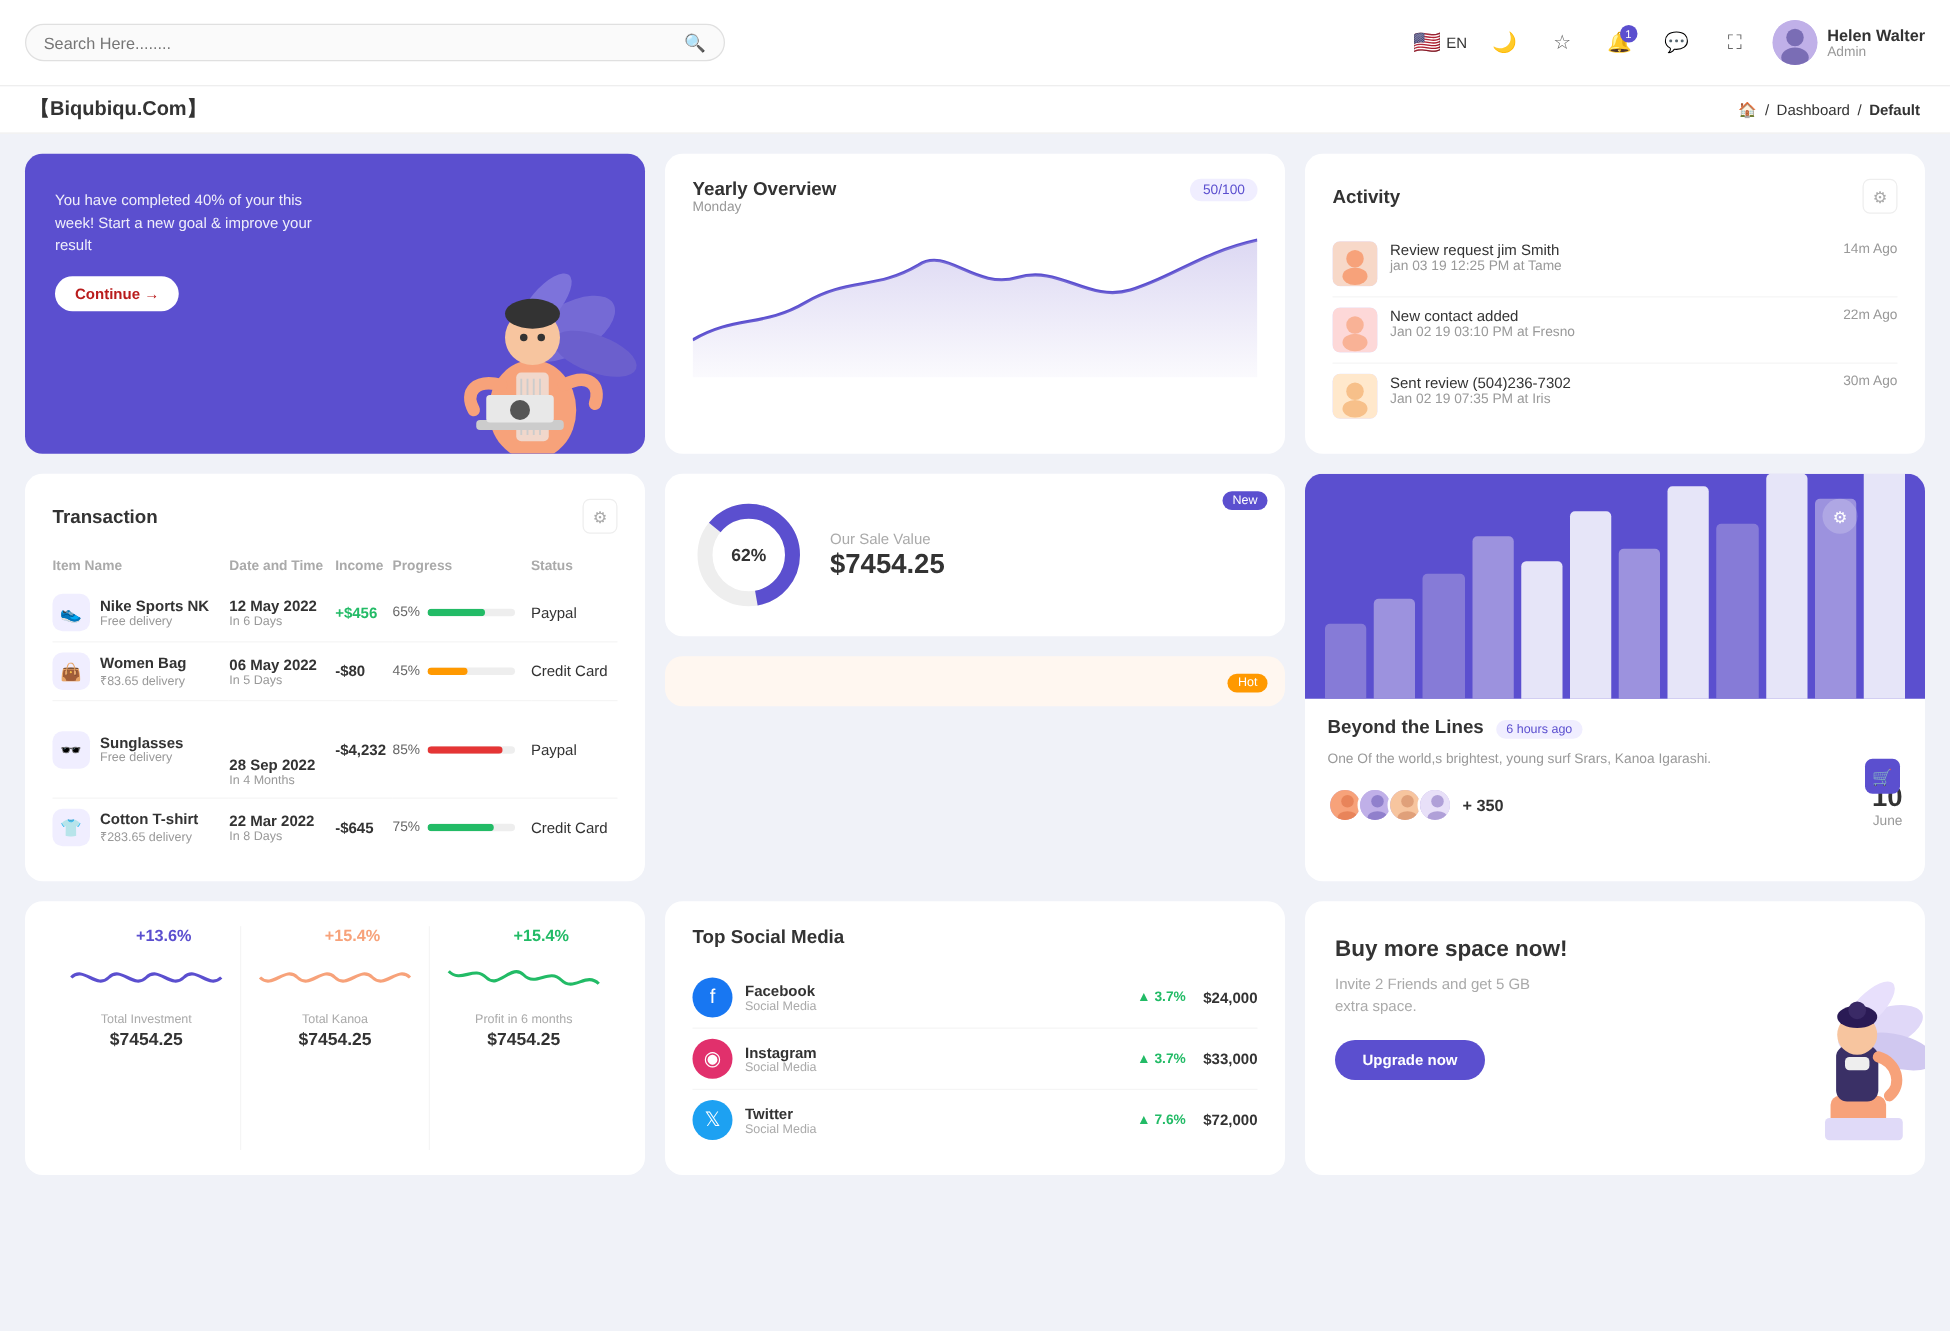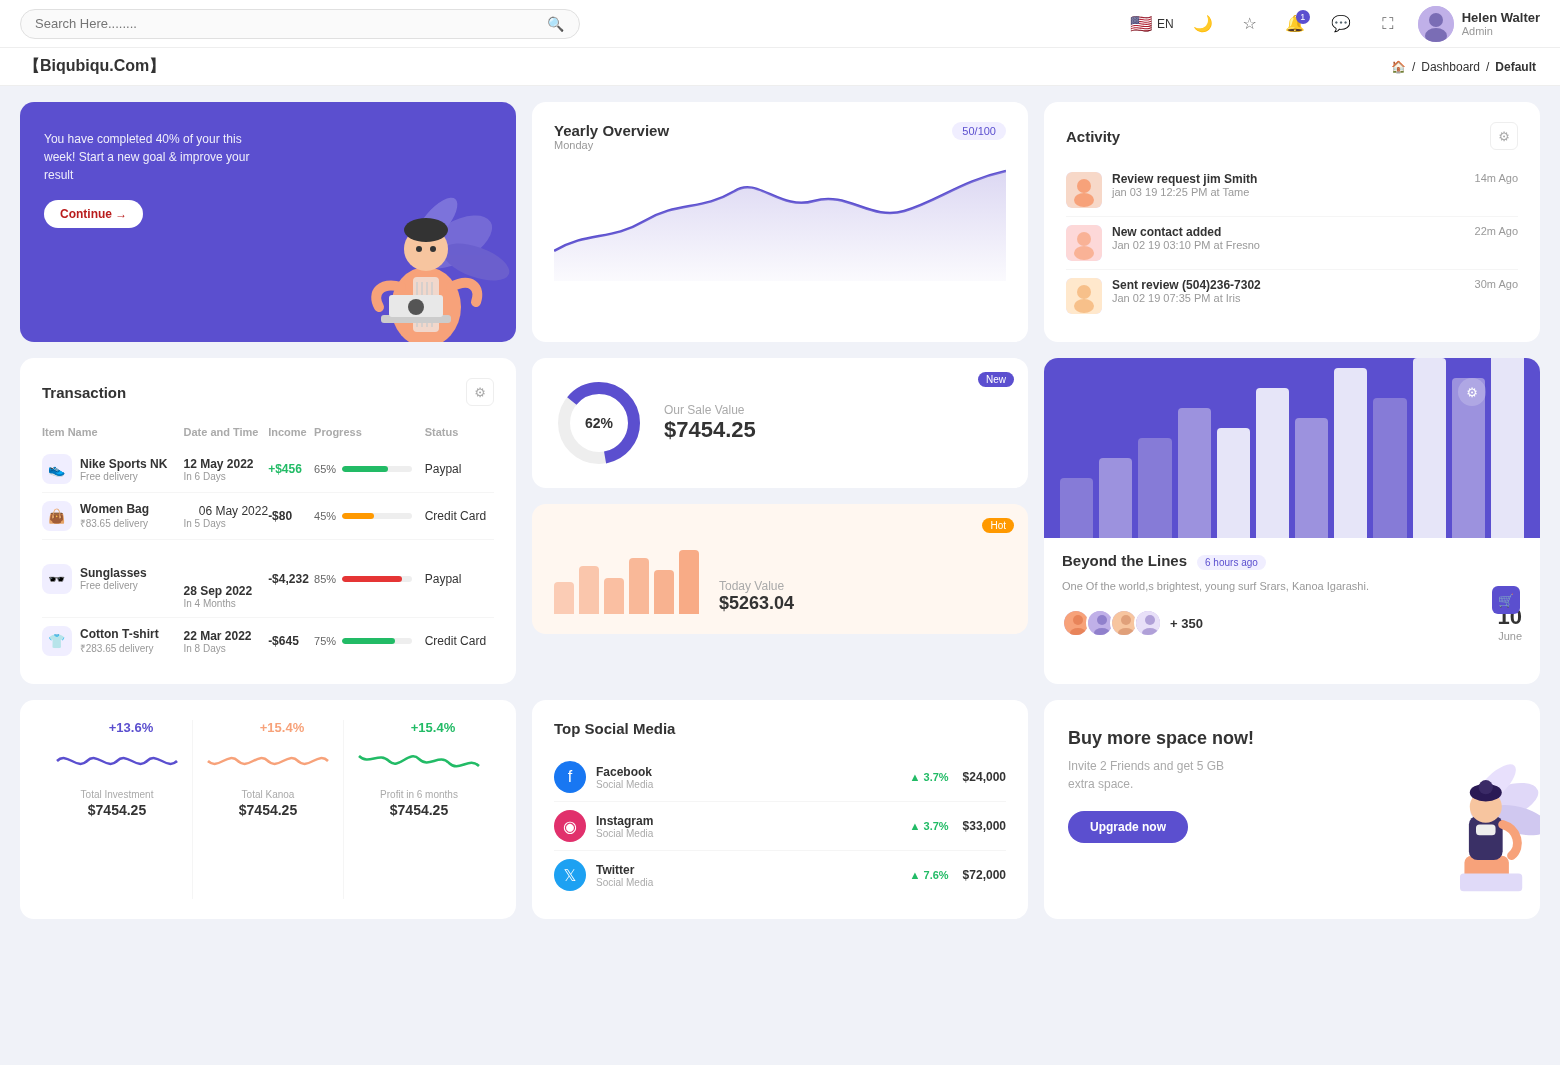--- a/index.html
+++ b/index.html
@@ -1,21 +1,21 @@
 <!DOCTYPE html>
 <html><head>
   <meta charset="utf-8">
   <style>
     * { box-sizing: border-box; margin: 0; padding: 0; }
     body { font-family: 'Segoe UI', Arial, sans-serif; background: #f0f2f8; color: #333; font-size: 13px; }
 
     
     .topnav {
       background: #fff;
-      height: 48px;
+      height: 69px;
       display: flex;
       align-items: center;
       padding: 0 20px;
       gap: 12px;
       border-bottom: 1px solid #eee;
       position: sticky;
       top: 0;
       z-index: 100;
     }
     .search-bar {
@@ -172,21 +172,21 @@
     .activity-item:last-child { border-bottom: none; }
     .activity-thumb {
       width: 36px; height: 36px; border-radius: 6px;
       background: #e8e0f8;
       flex-shrink: 0;
       display: flex; align-items: center; justify-content: center;
       font-size: 18px;
       overflow: hidden;
     }
     .activity-text { flex: 1; }
-    .activity-title { font-size: 12px; font-weight: 700; }
+    .activity-title { font-size: 12px; font-weight: 400; }
     .activity-desc { font-size: 11px; color: #999; }
     .activity-time { font-size: 11px; color: #999; white-space: nowrap; }
 
     
     .transaction-card {
       background: #fff;
       border-radius: 14px;
       padding: 20px 22px;
       grid-column: span 1;
     }
@@ -599,21 +599,21 @@
     <td>
       <div class="item-cell">
         <div class="item-icon" style="background:#f0eeff;">👜</div>
         <div>
           <div class="item-name">Women Bag</div>
           <div class="item-sub">₹83.65 delivery</div>
         </div>
       </div>
     </td>
     <td>
-      <div style="font-weight:400;text-align:right;">06 May 2022</div>
+      <div style="font-weight:700;">06 May 2022</div>
       <div style="font-size:10px;color:#999;">In 5 Days</div>
     </td>
     <td class="income-neg">-$80</td>
     <td>
       <div class="progress-bar-wrap">
         <span class="progress-pct">45%</span>
         <div class="progress-bar-bg">
                   <div class="progress-bar-fill" style="width:45%;background:#ff9900;"></div>
                 </div>
       </div>
@@ -687,34 +687,20 @@
         </svg>
         <div>
           <div class="sale-label">Our Sale Value</div>
           <div class="sale-value">$7454.25</div>
         </div>
       </div>
     </div>
 
     <div class="sale-card" style="background:#fff7f0;">
       <div class="hot-badge">Hot</div>
-      <div style="display:flex; align-items:flex-end; gap:20px;">
-        <div class="bar-chart-section" id="today-bars" style="height:80px; gap:5px; align-items:flex-end;">
-        <div style="width: 20px; height: 32px; background: rgb(247, 162, 122); border-radius: 4px 4px 0px 0px; opacity: 0.5;"></div>
-            <div style="width: 20px; height: 48px; background: rgb(247, 162, 122); border-radius: 4px 4px 0px 0px; opacity: 0.58;"></div>
-            <div style="width: 20px; height: 36px; background: rgb(247, 162, 122); border-radius: 4px 4px 0px 0px; opacity: 0.66;"></div>
-            <div style="width: 20px; height: 56px; background: rgb(247, 162, 122); border-radius: 4px 4px 0px 0px; opacity: 0.74;"></div>
-            <div style="width: 20px; height: 44px; background: rgb(247, 162, 122); border-radius: 4px 4px 0px 0px; opacity: 0.82;"></div>
-            <div style="width: 20px; height: 64px; background: rgb(247, 162, 122); border-radius: 4px 4px 0px 0px; opacity: 0.9;"></div>
-          </div>
-        <div>
-          <div class="sale-label">Today Value</div>
-          <div class="sale-value" style="font-size:18px;">$5263.04</div>
-        </div>
-      </div>
     </div>
 
   </div>
 
   <div class="beyond-card">
     <div class="beyond-chart" id="beyond-chart">
     <div style="flex: 1 1 0%; height: 60px; background: rgb(142, 130, 216); border-radius: 4px 4px 0px 0px; opacity: 0.85;"></div>
         <div style="flex: 1 1 0%; height: 80px; background: rgb(168, 157, 224); border-radius: 4px 4px 0px 0px; opacity: 0.85;"></div>
         <div style="flex: 1 1 0%; height: 100px; background: rgb(142, 130, 216); border-radius: 4px 4px 0px 0px; opacity: 0.85;"></div>
         <div style="flex: 1 1 0%; height: 130px; background: rgb(168, 157, 224); border-radius: 4px 4px 0px 0px; opacity: 0.85;"></div>

